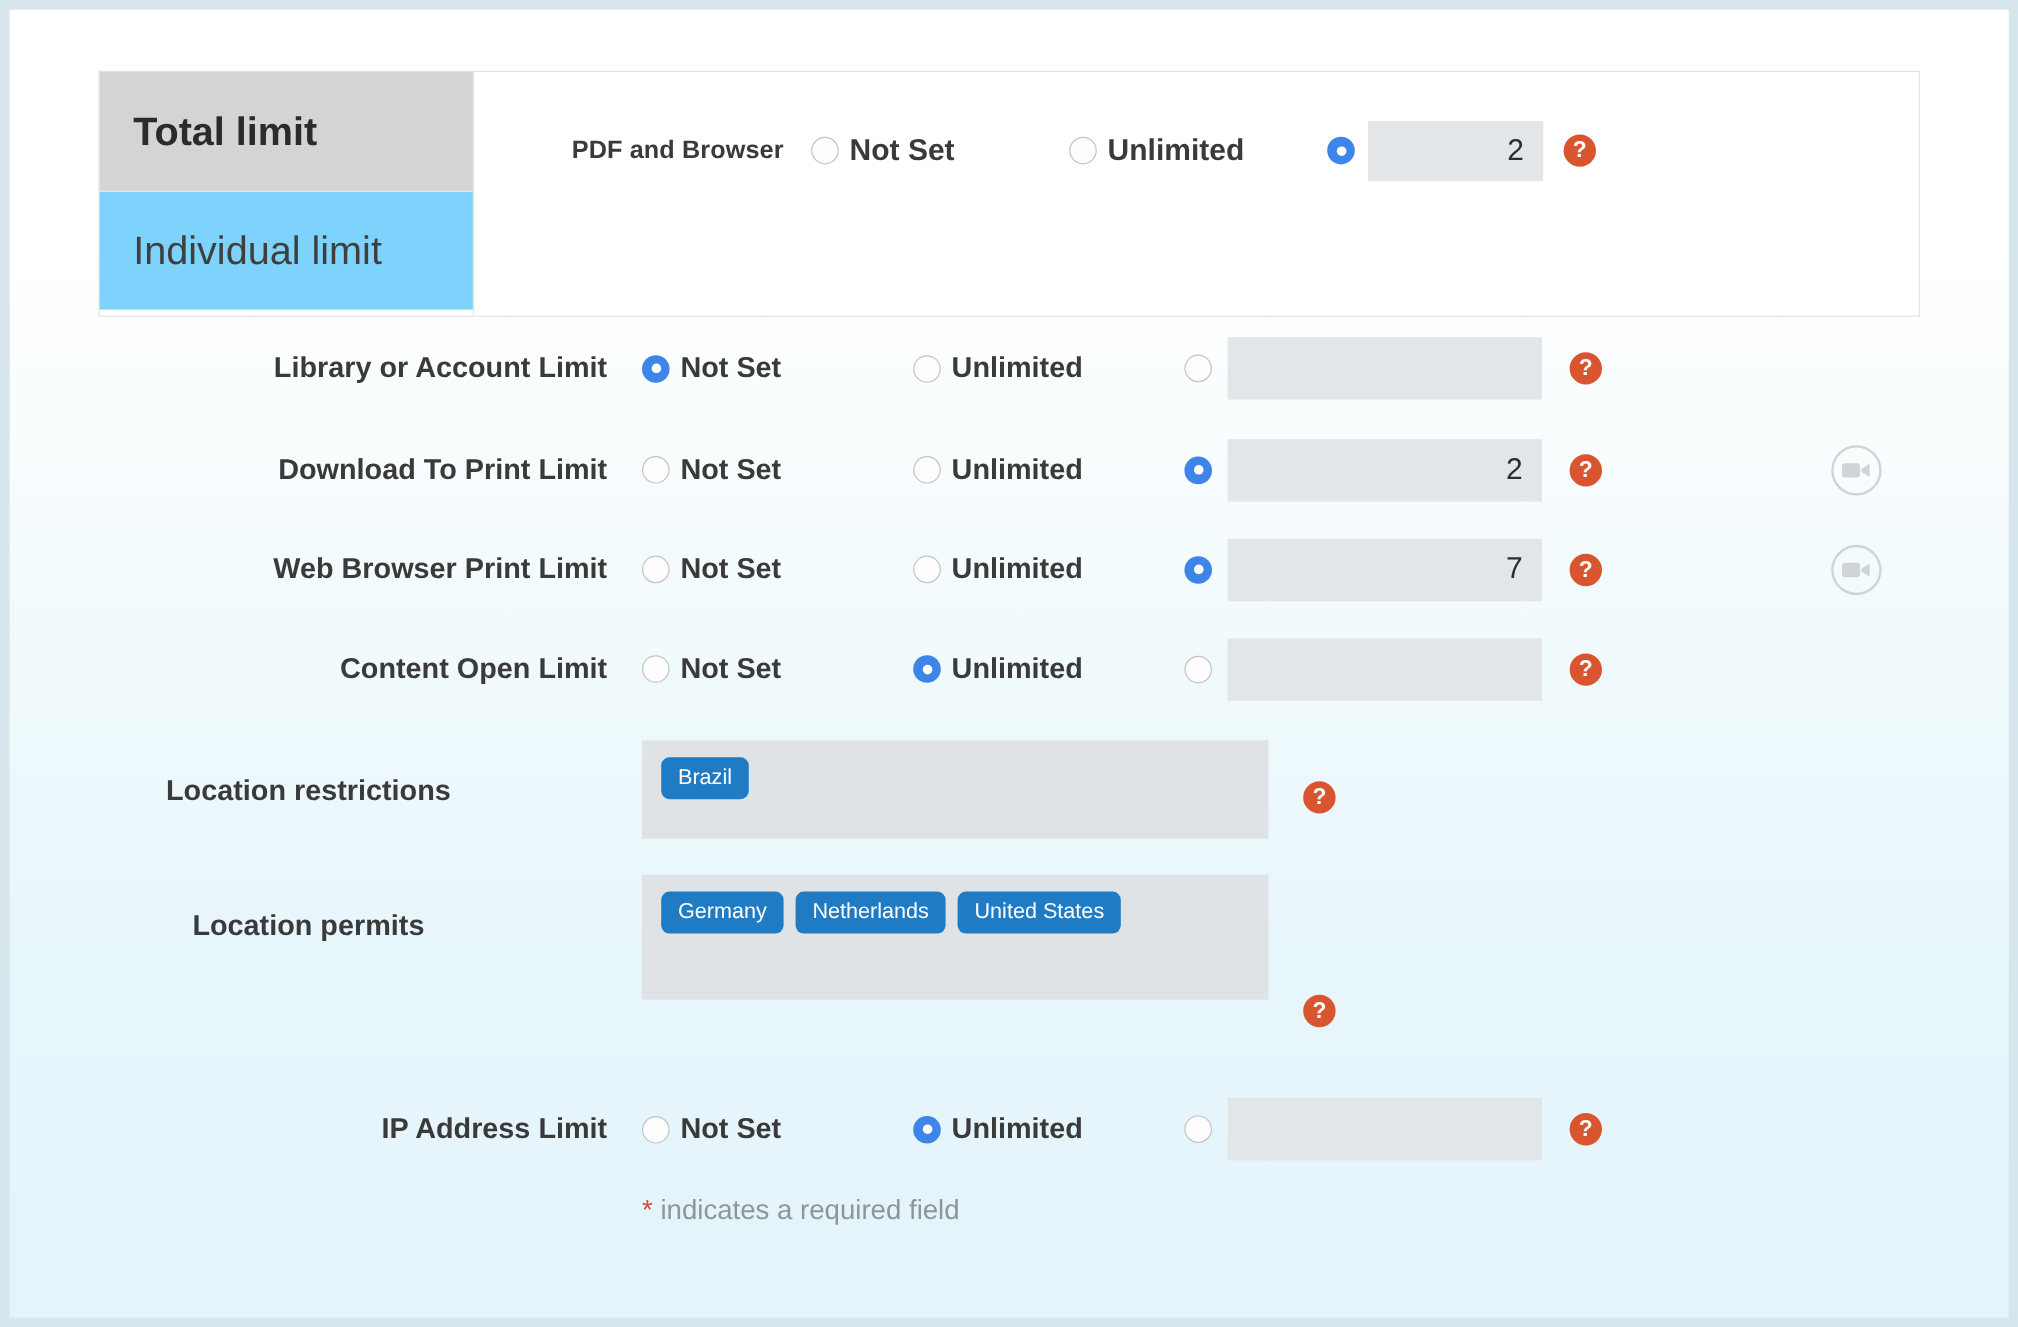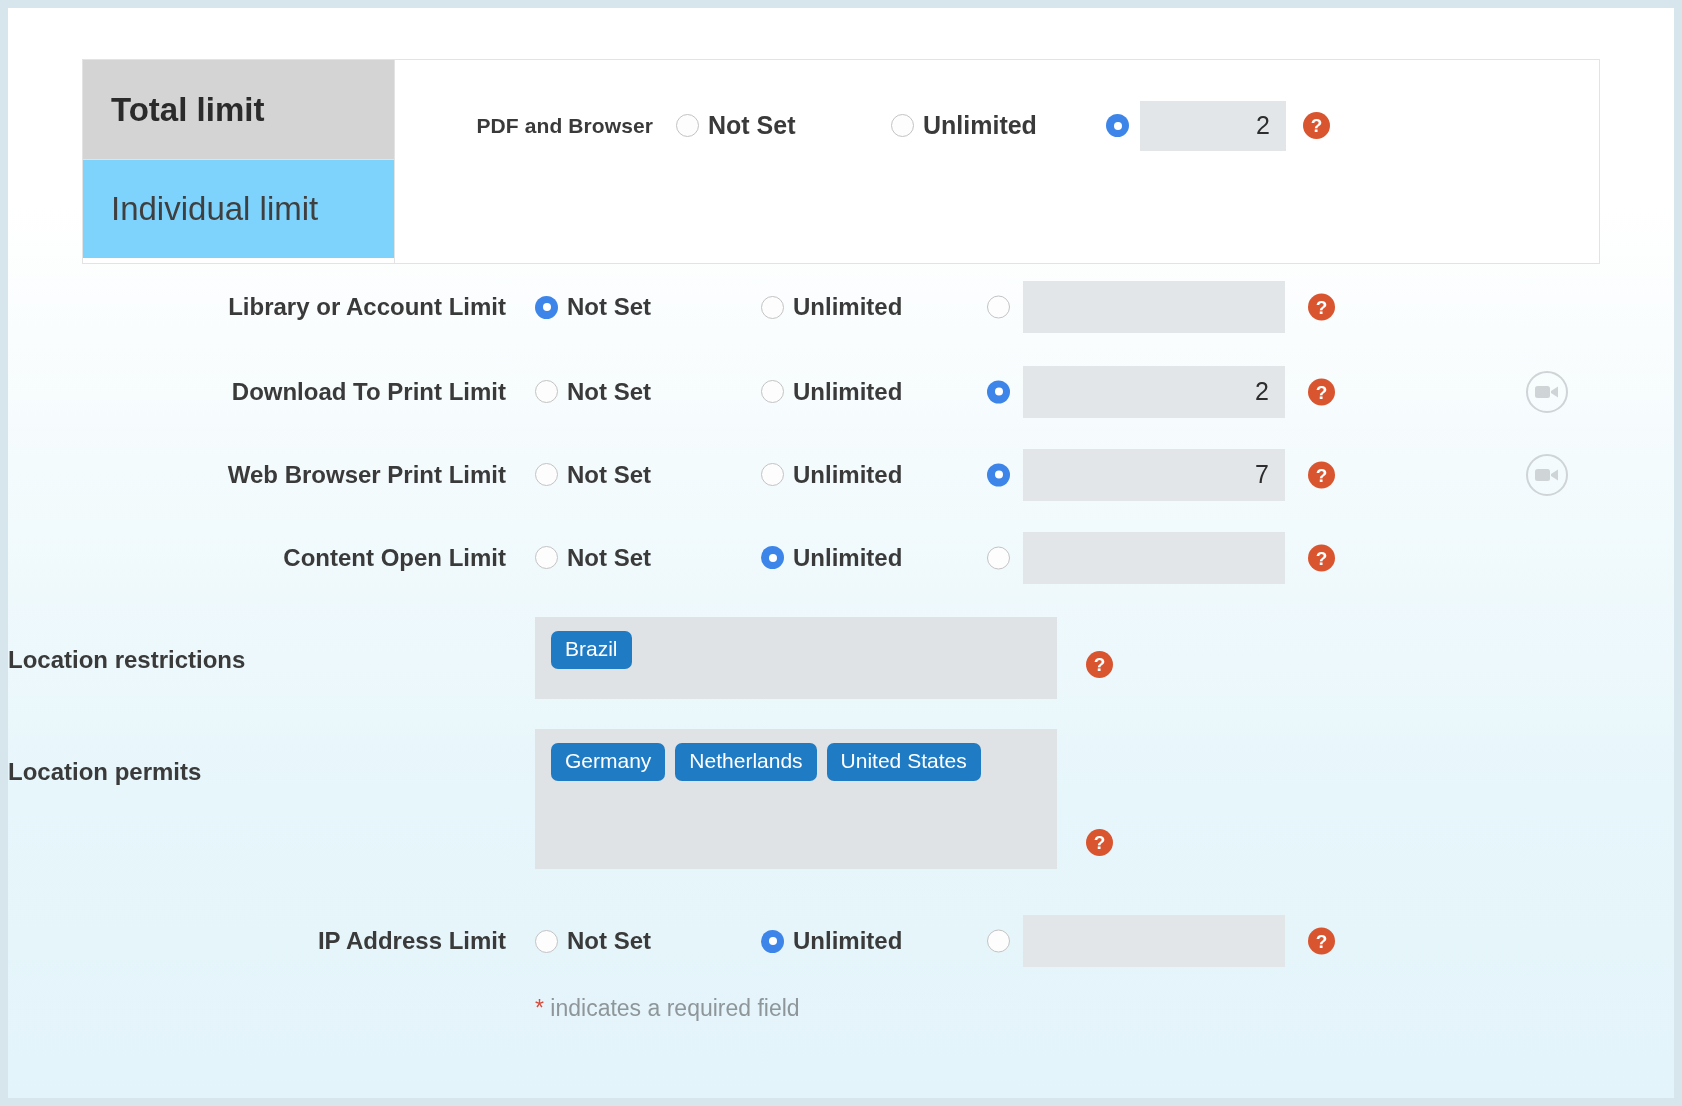--- a/index.html
+++ b/index.html
@@ -220,36 +220,36 @@
   .tagrow {
     position: relative;
   }
   .tagrow .flabel {
     position: absolute;
     left: 0; width: 498px;
     font-size: 24px;
     font-weight: bold;
     color: #3a3a3a;
     white-space: nowrap;
-    text-align: left;
+    text-align: center;
   }
   .tagbox {
     position: absolute;
     left: 527px;
     background: #dfe3e5;
     padding: 14px 16px;
     display: flex;
     flex-wrap: wrap;
     align-content: flex-start;
     gap: 10px;
   }
   .tag {
     background: #1f7cc4;
     color: #ffffff;
-    font-size: 21px;
+    font-size: 18px;
     border-radius: 7px;
     padding: 6px 14px 8px 14px;
     white-space: nowrap;
     line-height: 1.15;
   }
 
   
   .reqnote {
     position: absolute;
     left: 527px;
@@ -392,21 +392,21 @@
     <div class="tagrow" style="height:110px;">
       <div class="flabel" style="top:47px;">Location restrictions</div>
       <div class="tagbox" style="top:18px; width:522px; height:82px;">
         <span class="tag">Brazil</span>
       </div>
       <div class="help" style="position:absolute; left:1078px; top:52px;">?</div>
     </div>
 
     <div class="tagrow" style="height:186px;">
       <div class="flabel" style="top:49px;">Location permits</div>
-      <div class="tagbox" style="top:20px; width:522px; height:140px;">
+      <div class="tagbox" style="top:20px; width:522px; height:104px;">
         <span class="tag">Germany</span>
         <span class="tag">Netherlands</span>
         <span class="tag">United States</span>
       </div>
       <div class="help" style="position:absolute; left:1078px; top:120px;">?</div>
     </div>
 
     <div class="frow" style="height:92px;">
       <div class="flabel">IP Address Limit</div>
       <div class="col1 optgroup">

